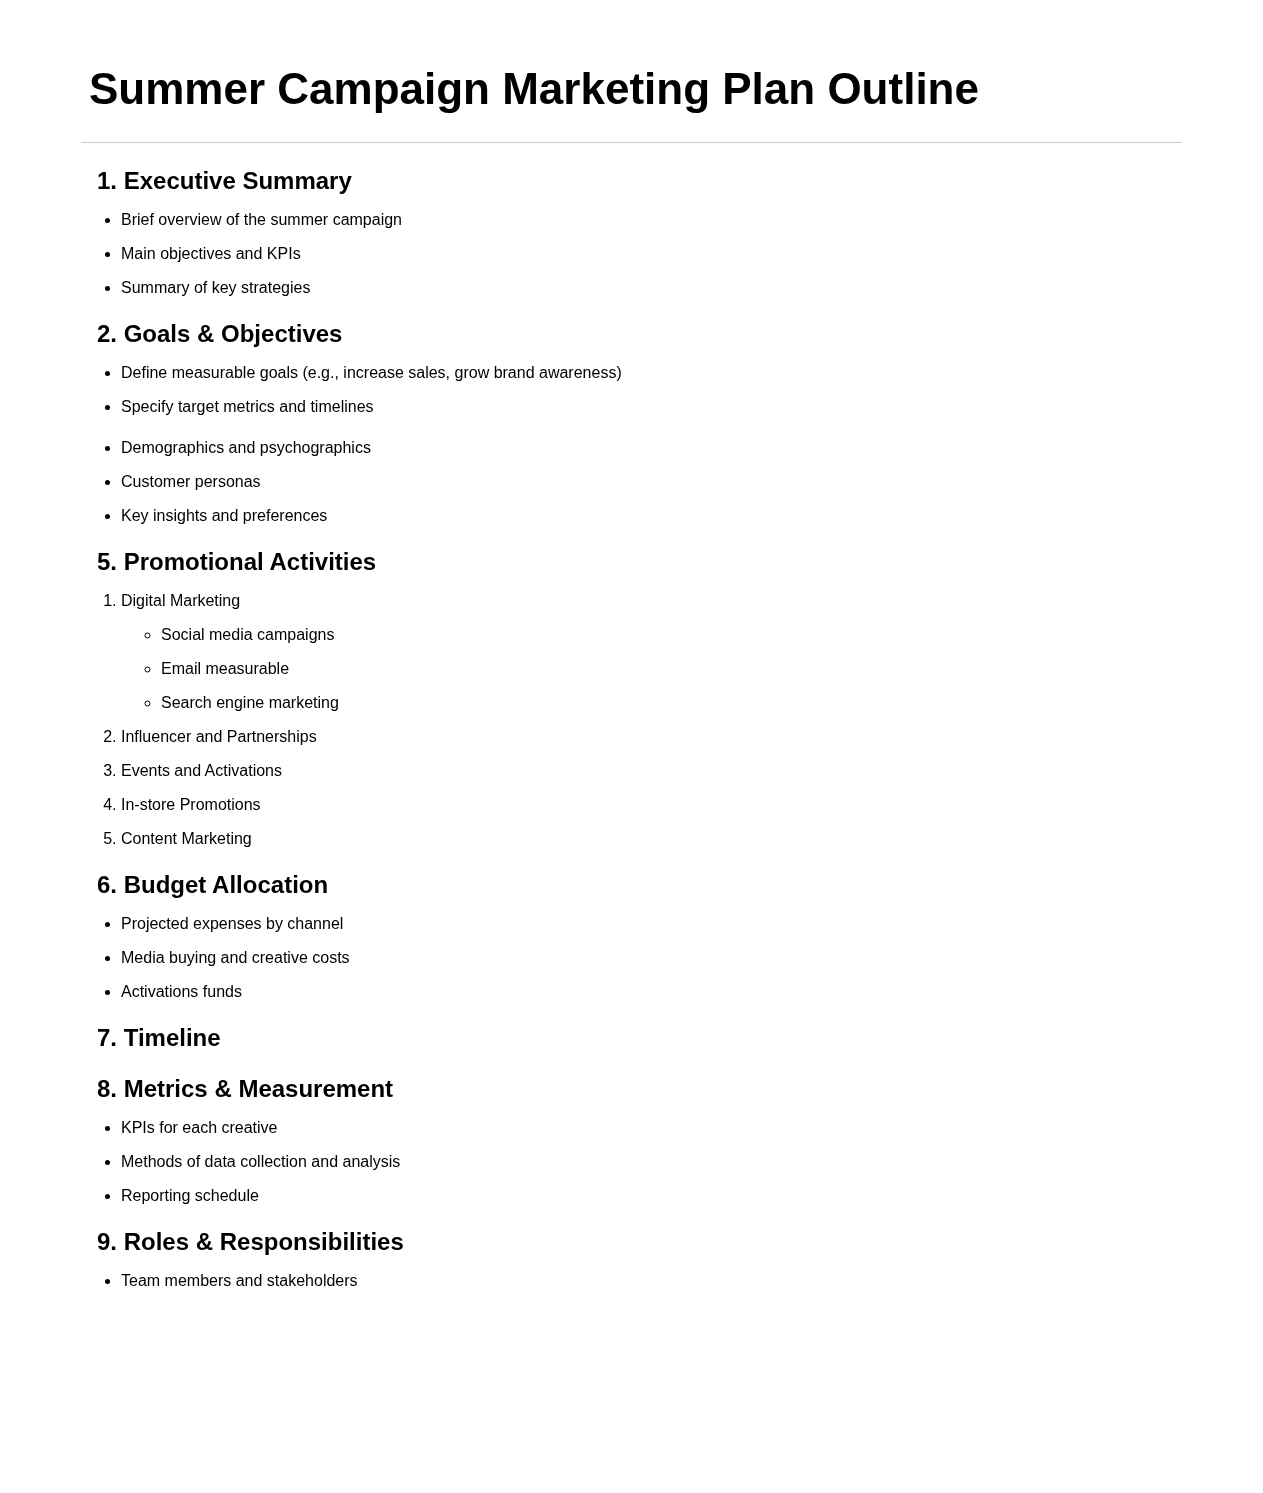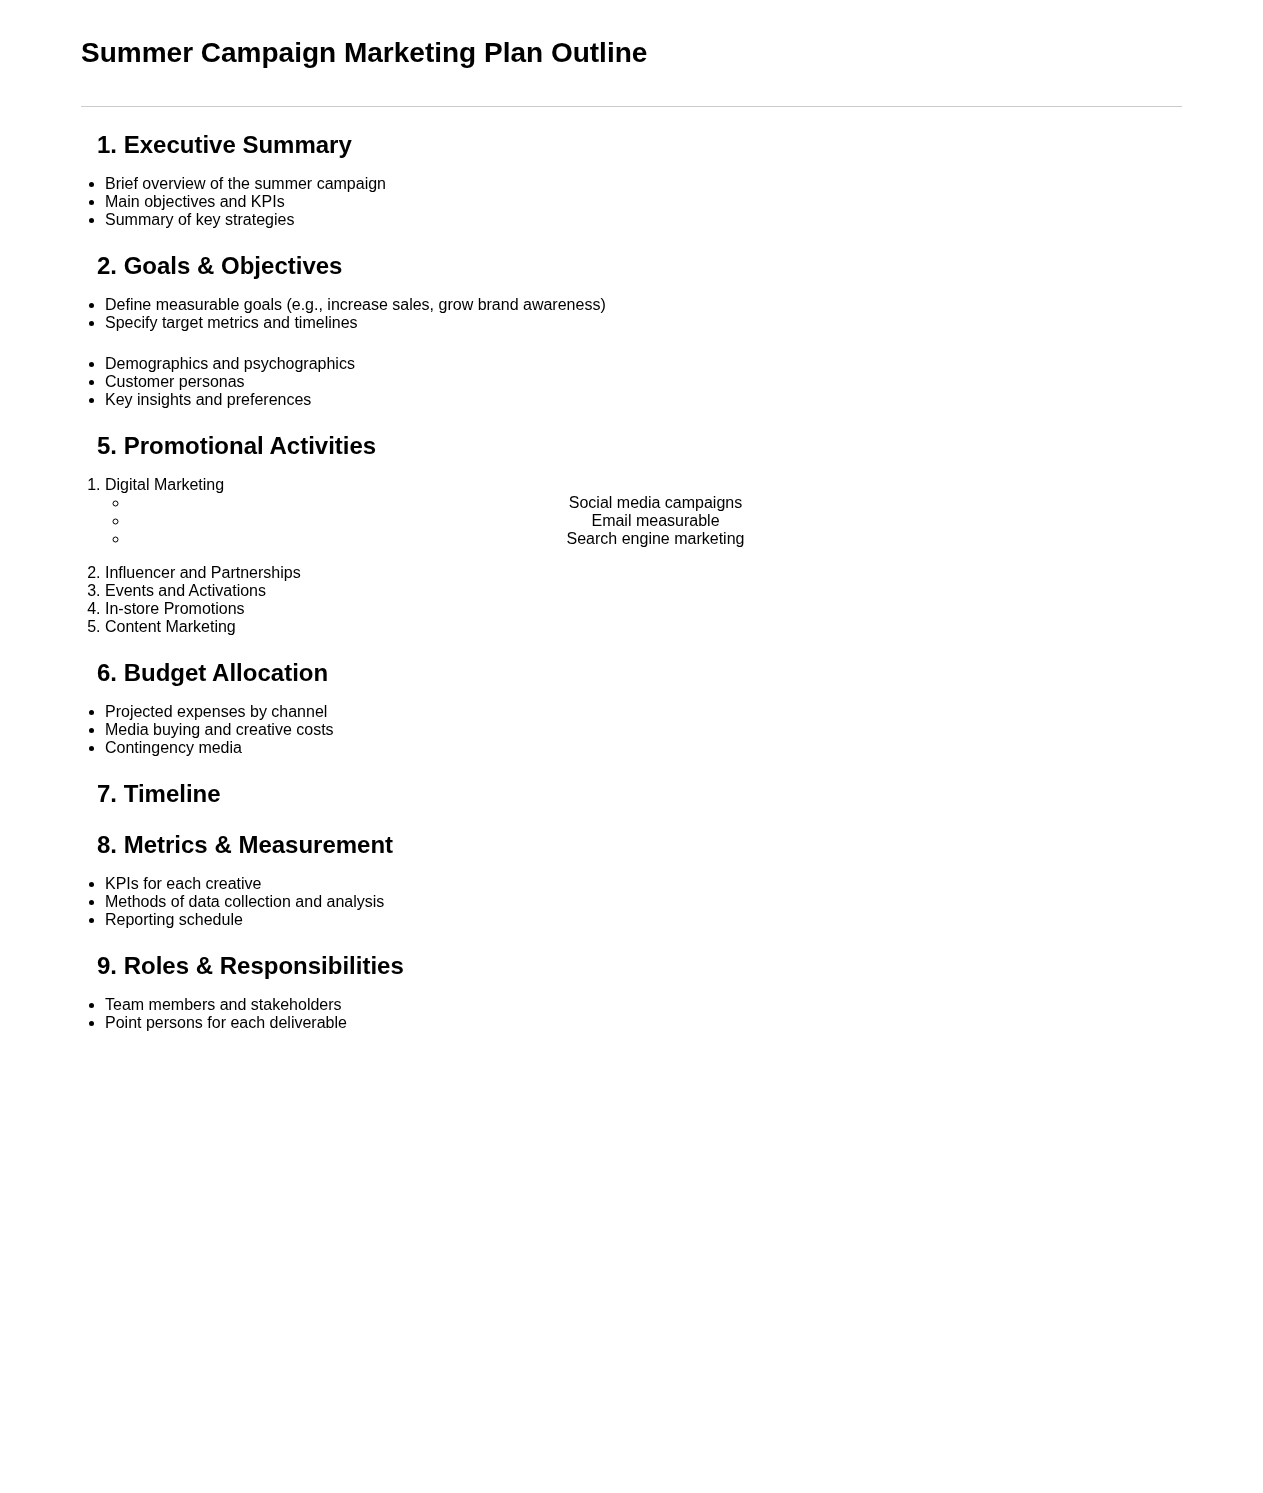--- a/index.html
+++ b/index.html
@@ -15,24 +15,24 @@
     }
     .page {
       position: absolute;
       left: 81px;
       top: 0;
       width: 1101px;
       height: 1300px;
       overflow: hidden;
     }
     h1 {
-      font-size: 28px;
+      font-size: 44px;
       font-weight: bold;
-      margin: 0;
-      padding-top: 32px;
+      margin: 8px;
+      padding-top: 60px;
       line-height: 42px;
       height: 42px;
     }
     hr.divider {
       border: 0;
       border-top: 1px solid #cccccc;
       margin: 32px 0 0 0;
       height: 0;
     }
     .section h2 {
@@ -48,26 +48,25 @@
       margin-top: 24px;
     }
     ul, ol {
       margin: 16px 0 0 0;
       padding-left: 24px;
       font-size: 16px;
       line-height: 18px;
     }
     ul { list-style-type: disc; }
     ol { list-style-type: decimal; }
-    li { margin: 0; padding: 0; }
+    li { margin: 16px; padding: 0; }
     ul.sub {
       list-style-type: circle;
       margin: 0 0 16px 0;
       padding-left: 24px;
-      text-align: center;
     }
   </style>
 </head>
 <body>
 
 <div class="page">
   <h1>Summer Campaign Marketing Plan Outline</h1>
   <hr class="divider">
 
   <div class="section first">
@@ -112,21 +111,21 @@
       <li>In-store Promotions</li>
       <li>Content Marketing</li>
     </ol>
   </div>
 
   <div class="section">
     <h2>6. Budget Allocation</h2>
     <ul>
       <li>Projected expenses by channel</li>
       <li>Media buying and creative costs</li>
-      <li>Contingency media</li>
+      <li>Activations funds</li>
     </ul>
   </div>
 
   <div class="section">
     <h2>7. Timeline</h2>
   </div>
 
   <div class="section">
     <h2>8. Metrics &amp; Measurement</h2>
     <ul>

